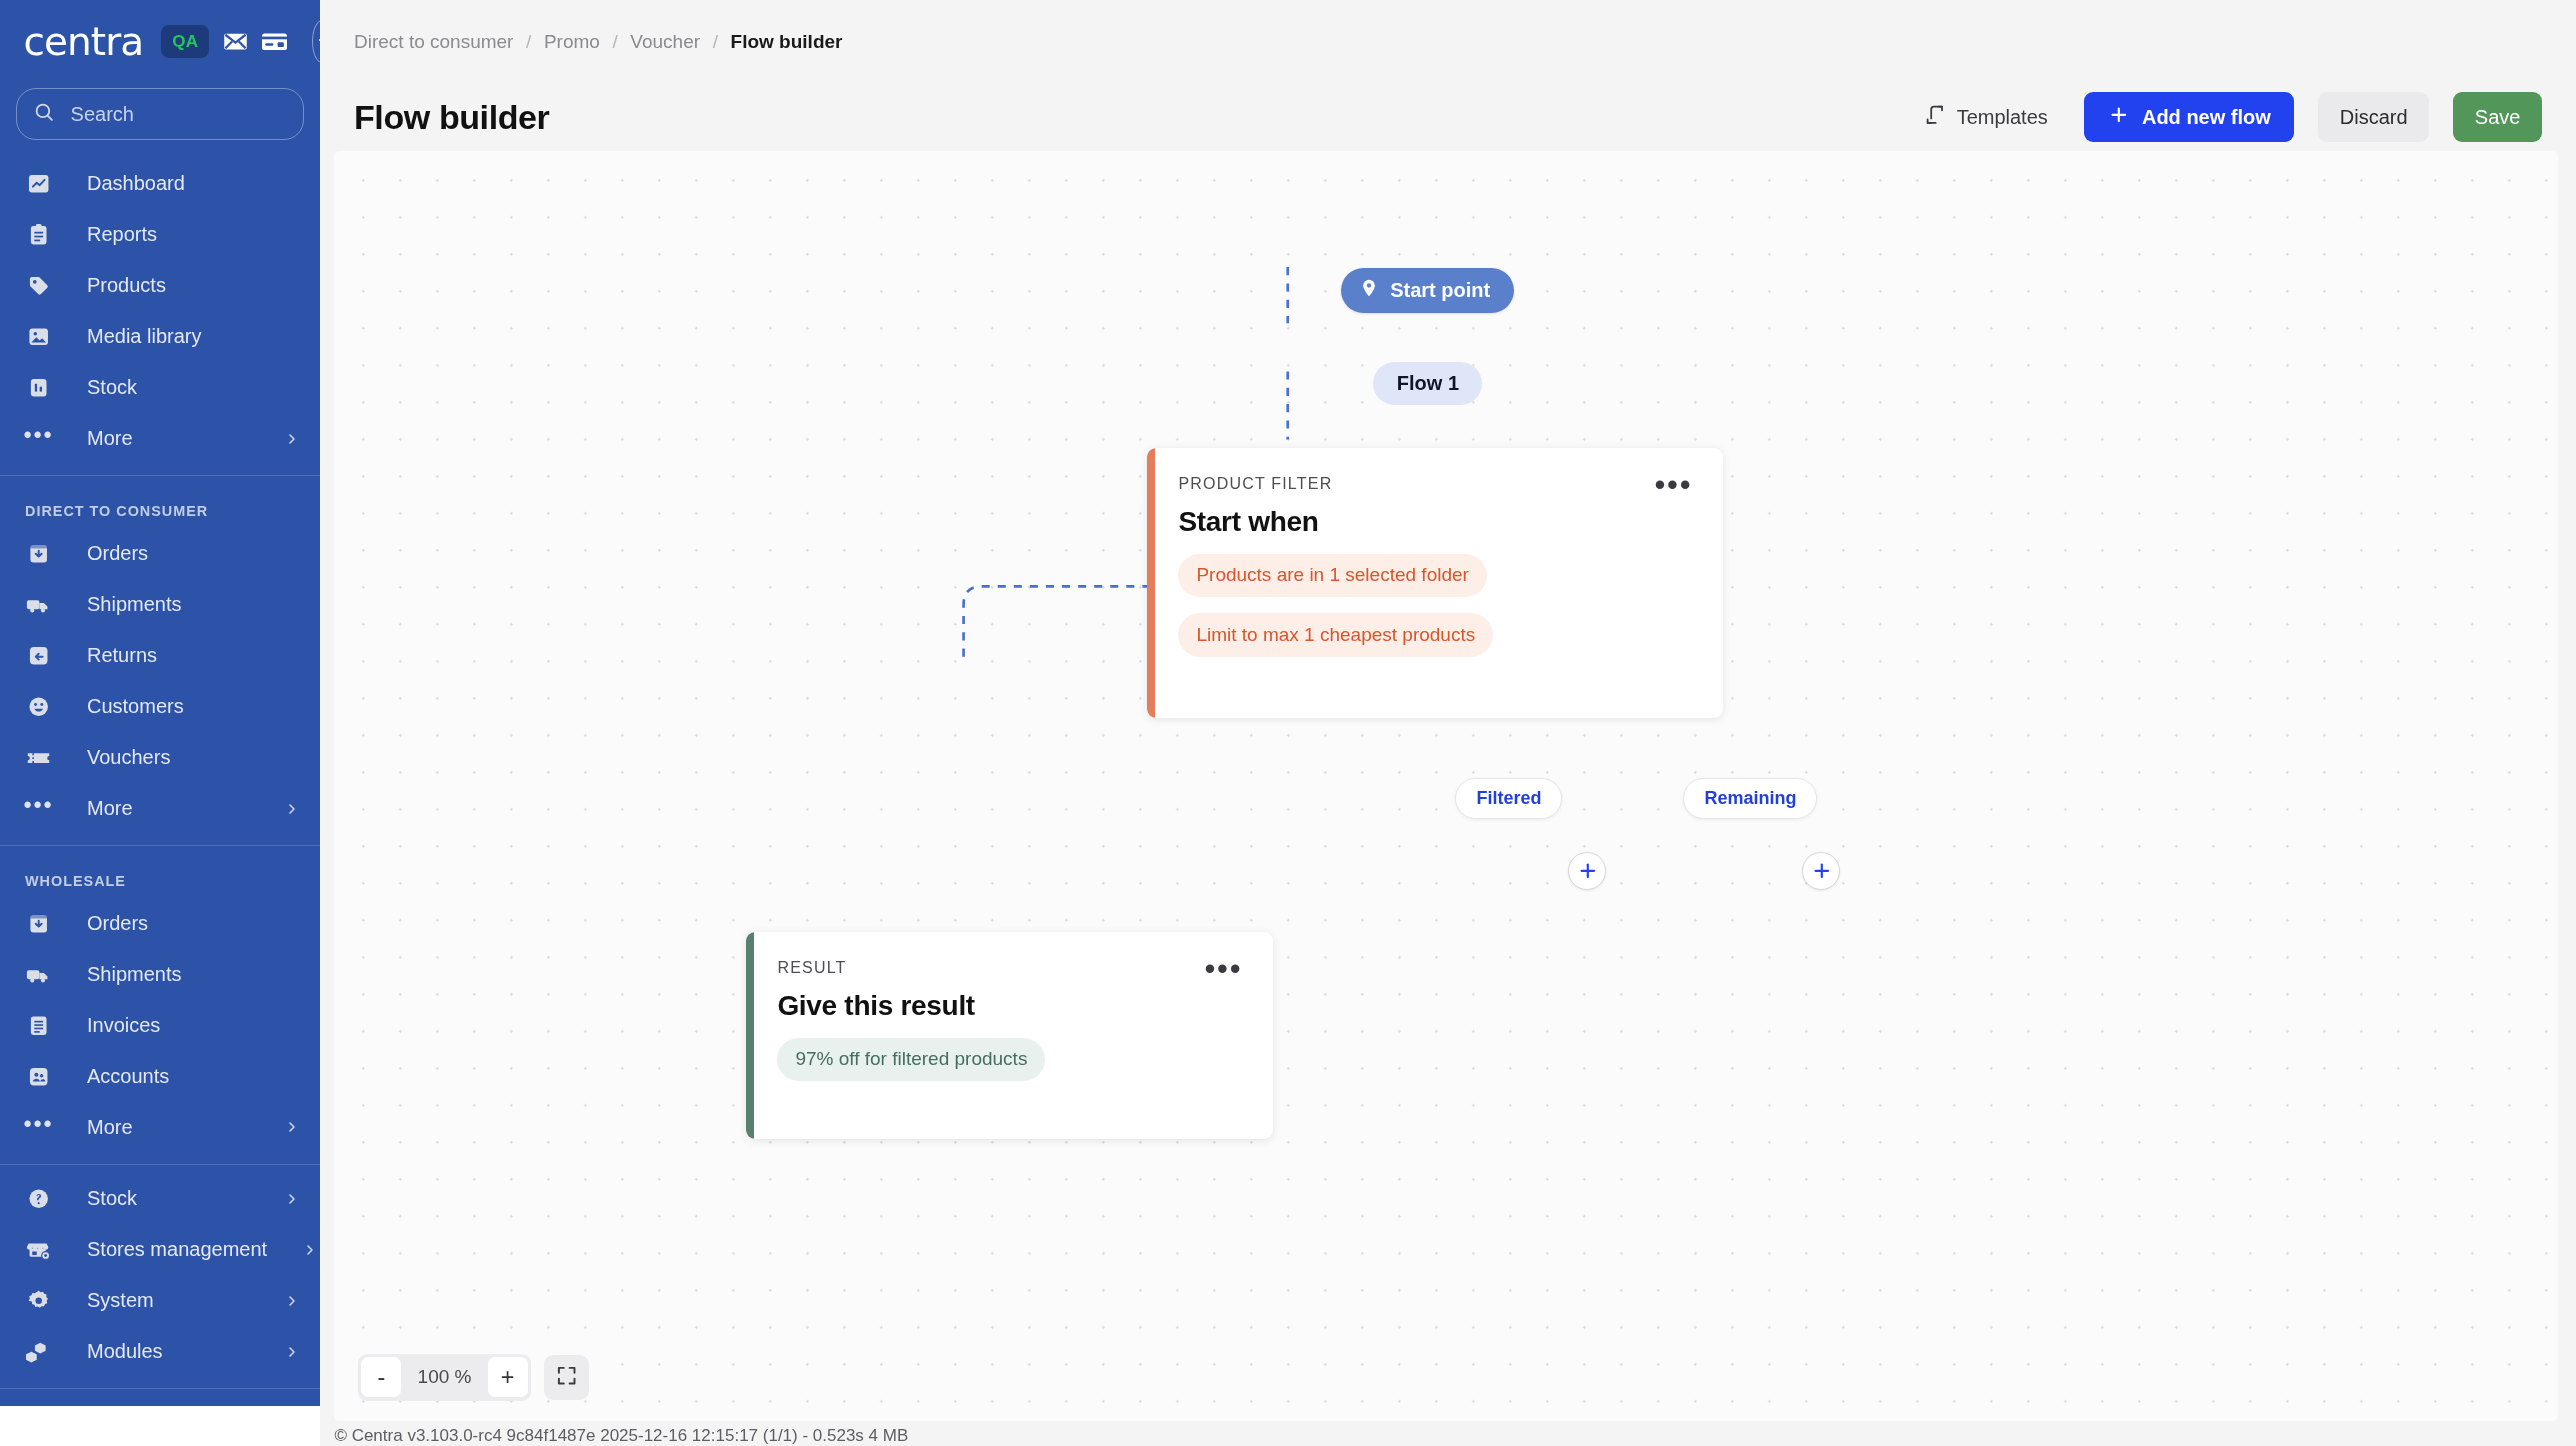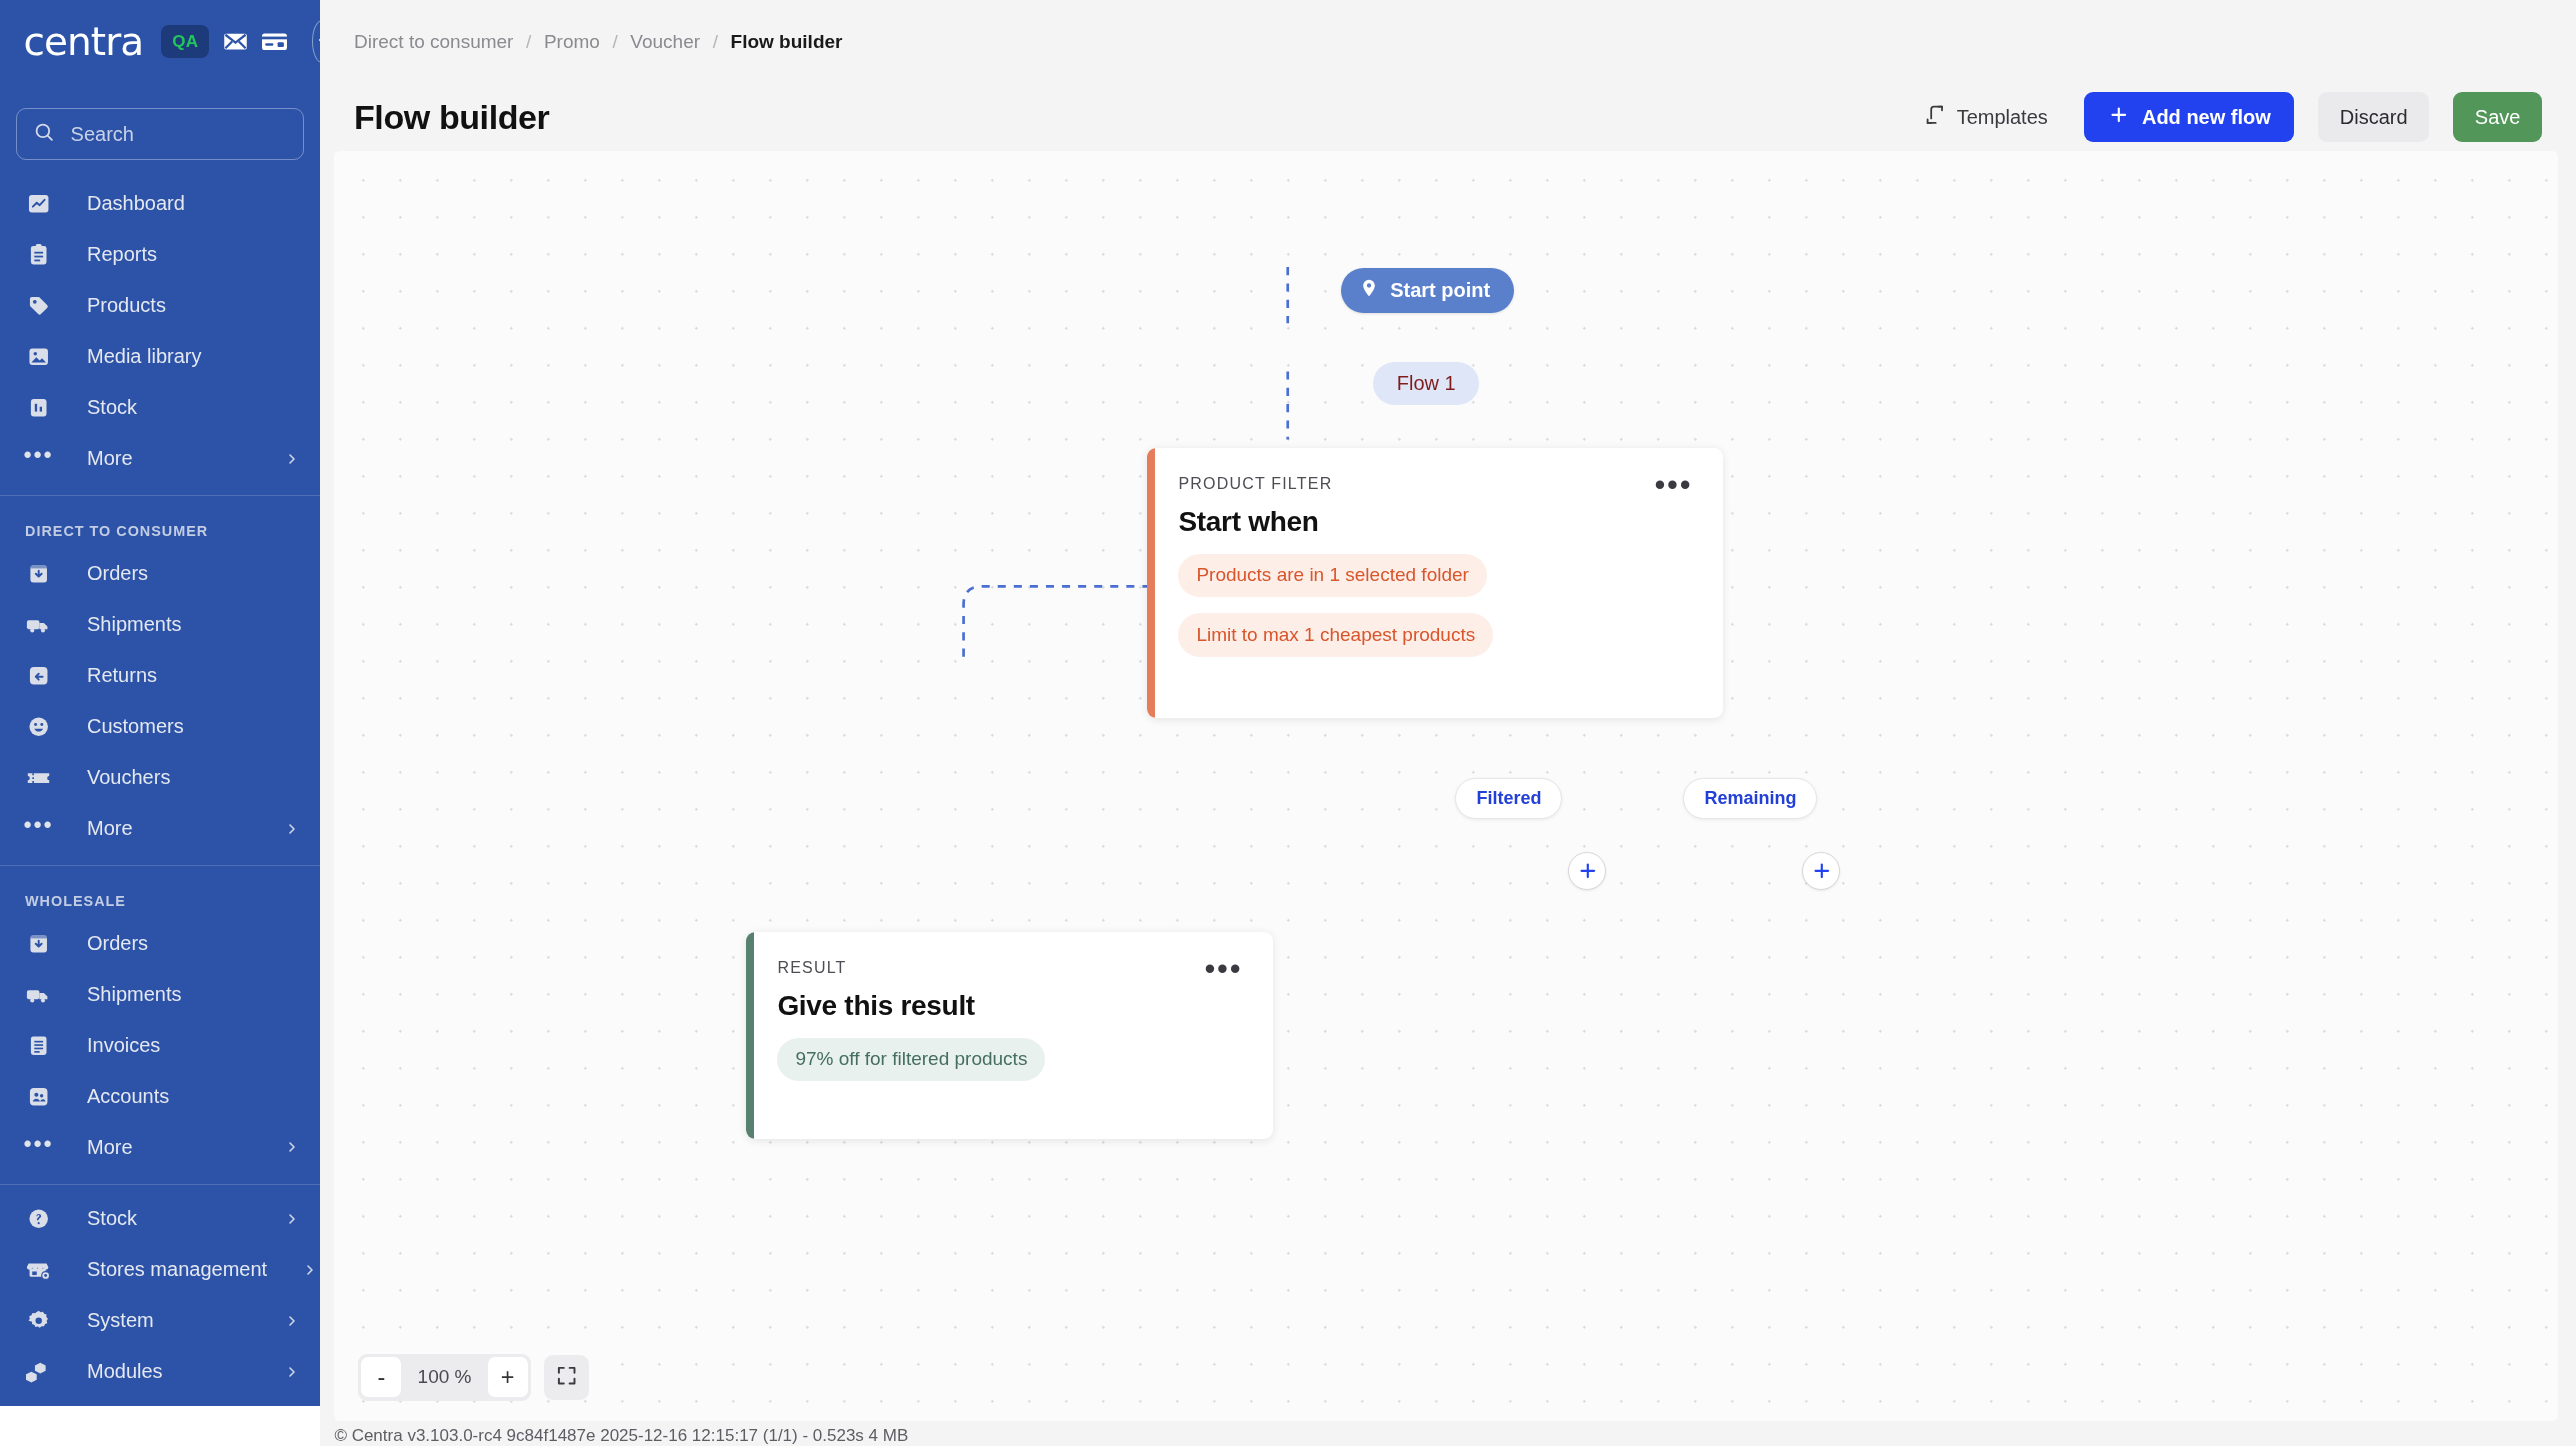--- a/index.html
+++ b/index.html
@@ -46,26 +46,25 @@
     display:flex; align-items:center; justify-content:center;
     margin-left: 1.8px;
     position: relative; left: 9px;
     background: #2d53a8;
   }
 
   .search-wrap { padding: 5.4px 16px 9px 16px; }
   .search-box {
     display:flex; align-items:center; gap: 16px;
     border: 0.9px solid rgba(255,255,255,.35);
-    border-radius: 10px;
+    border-radius: 20px;
     height: 52px;
     padding: 0 16px;
     color: #c9d2e6;
     font-size: 20px;
-    margin-top: 20px;
   }
 
   .sb-scroll { flex: 1; overflow: hidden; }
   .sb-section { padding: 9px 0 10.8px 0; }
   .sb-divider { height: 0.9px; background: rgba(255,255,255,.16); margin: 0; }
   .sb-group-title {
     font-size: 14.4px; font-weight: 700; letter-spacing: 1px;
     color: #c2cde3; padding: 18px 0 9px 25px;
   }
   .sb-item {
@@ -134,25 +133,25 @@
 
   .start-pill {
     background:#5a7fcb; color:#fff;
     border-radius: 899px;
     height: 45px; padding: 0 23.4px 0 18px;
     display:flex; align-items:center; gap: 10.8px;
     font-size: 20px; font-weight: 700;
     box-shadow: 0 0.9px 2.7px rgba(0,0,0,.12);
   }
   .flow-pill {
-    background:#dfe6f7; color:#7f1d1d;
+    background:#dfe6f7; color:#0f172a;
     border-radius: 899px;
     height: 43px; padding: 0 23.4px;
     display:flex; align-items:center;
-    font-size: 20px; font-weight: 400;
+    font-size: 20px; font-weight: 700;
   }
   .branch-pill {
     background:#fff; color:#2240d8;
     border: 0.9px solid #e5e5ea;
     border-radius: 899px;
     height: 41px; padding: 0 20px;
     display:flex; align-items:center;
     font-size: 18px; font-weight: 700;
     box-shadow: 0 0.9px 3.6px rgba(0,0,0,.07);
   }

